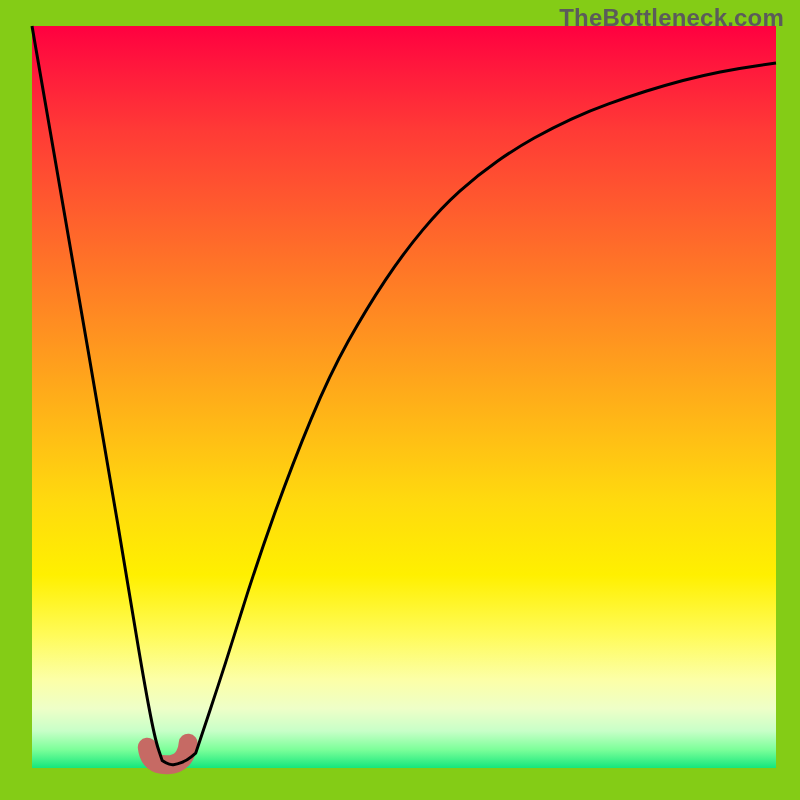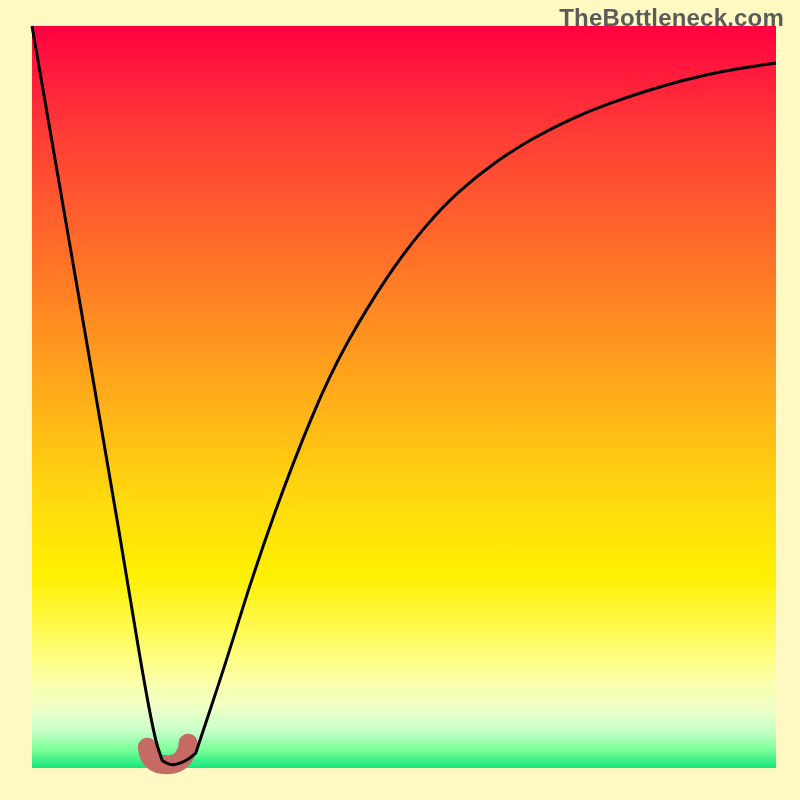--- a/index.html
+++ b/index.html
@@ -1,21 +1,21 @@
 <!DOCTYPE html>
 <html><head>
 <meta charset="utf-8">
 <style>
   * { margin: 0; padding: 0; box-sizing: border-box; }
   html, body { width: 800px; height: 800px; background: #000; overflow: hidden; }
   .frame {
     position: absolute;
     left: 0; top: 0;
     width: 800px; height: 800px;
-    background: #fef9c3;
+    background: #84cc16;
   }
   .plot {
     position: absolute;
     left: 32px;
     top: 26px;
     width: 744px;
     height: 742px;
     background: linear-gradient(to bottom,
       #ff0040 0%,
       #ff1a3c 6%,

